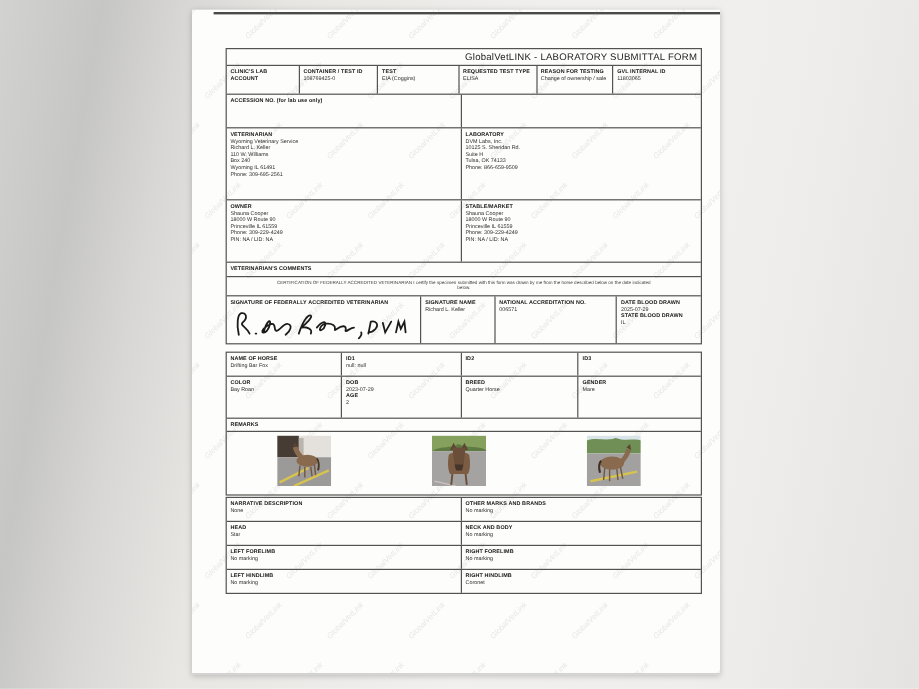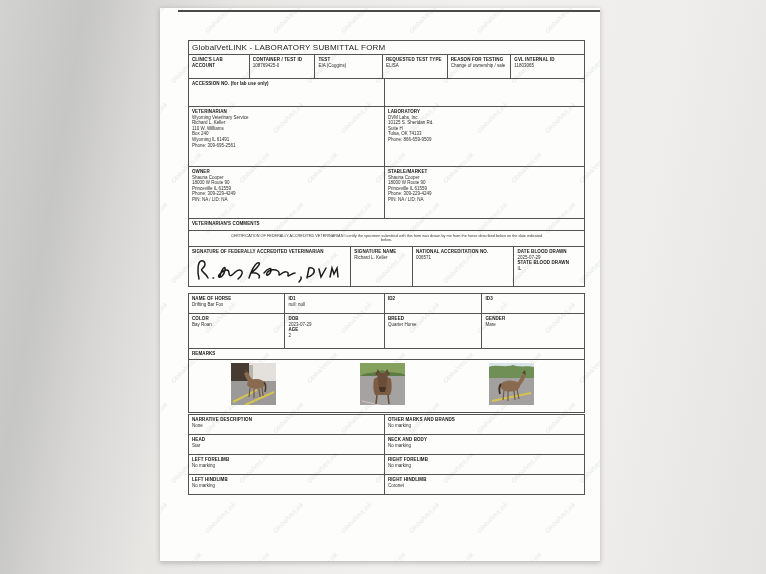--- a/index.html
+++ b/index.html
@@ -22,21 +22,21 @@
   .form { position: absolute; left: 28px; width: 397px; border: 1px solid #53534f; background: rgba(255,255,255,0.0); }
   .row { display: flex; border-bottom: 1px solid #53534f; }
   .row:last-child { border-bottom: none; }
   .cell { border-right: 1px solid #53534f; padding: 2px 3px; overflow: hidden; }
   .cell:last-child { border-right: none; }
   .lbl { font-size: 4.5px; font-weight: bold; color: #161614; line-height: 5.6px; letter-spacing: 0.1px; }
   .val { font-size: 4.5px; color: #2d2d2b; line-height: 5.6px; }
   .line { display: block; }
 
   #form-main { top: 32px; }
-  .title-cell { height: 13px; width: 100%; display: flex; align-items: center; justify-content: flex-start; }
+  .title-cell { height: 13px; width: 100%; display: flex; align-items: center; justify-content: flex-end; }
   .title-text { font-size: 8px; color: #1c1c1a; letter-spacing: 0.2px; }
   .hdr-row .cell { height: 23px; }
   .w-clinic { width: 15.4%; } .w-container { width: 16.6%; } .w-test { width: 17.1%; }
   .w-reqtype { width: 16.4%; } .w-reason { width: 16.1%; } .w-gvl { width: 18.4%; }
   .acc-row .cell { height: 27px; }
   .w-left { width: 49.6%; } .w-right { width: 50.4%; }
   .parties1 .cell { height: 59px; }
   .parties2 .cell { height: 51px; }
   .comments-row .cell { height: 11px; width: 100%; }
   .cert-row .cell { height: 15px; width: 100%; padding-top: 2.5px; }

